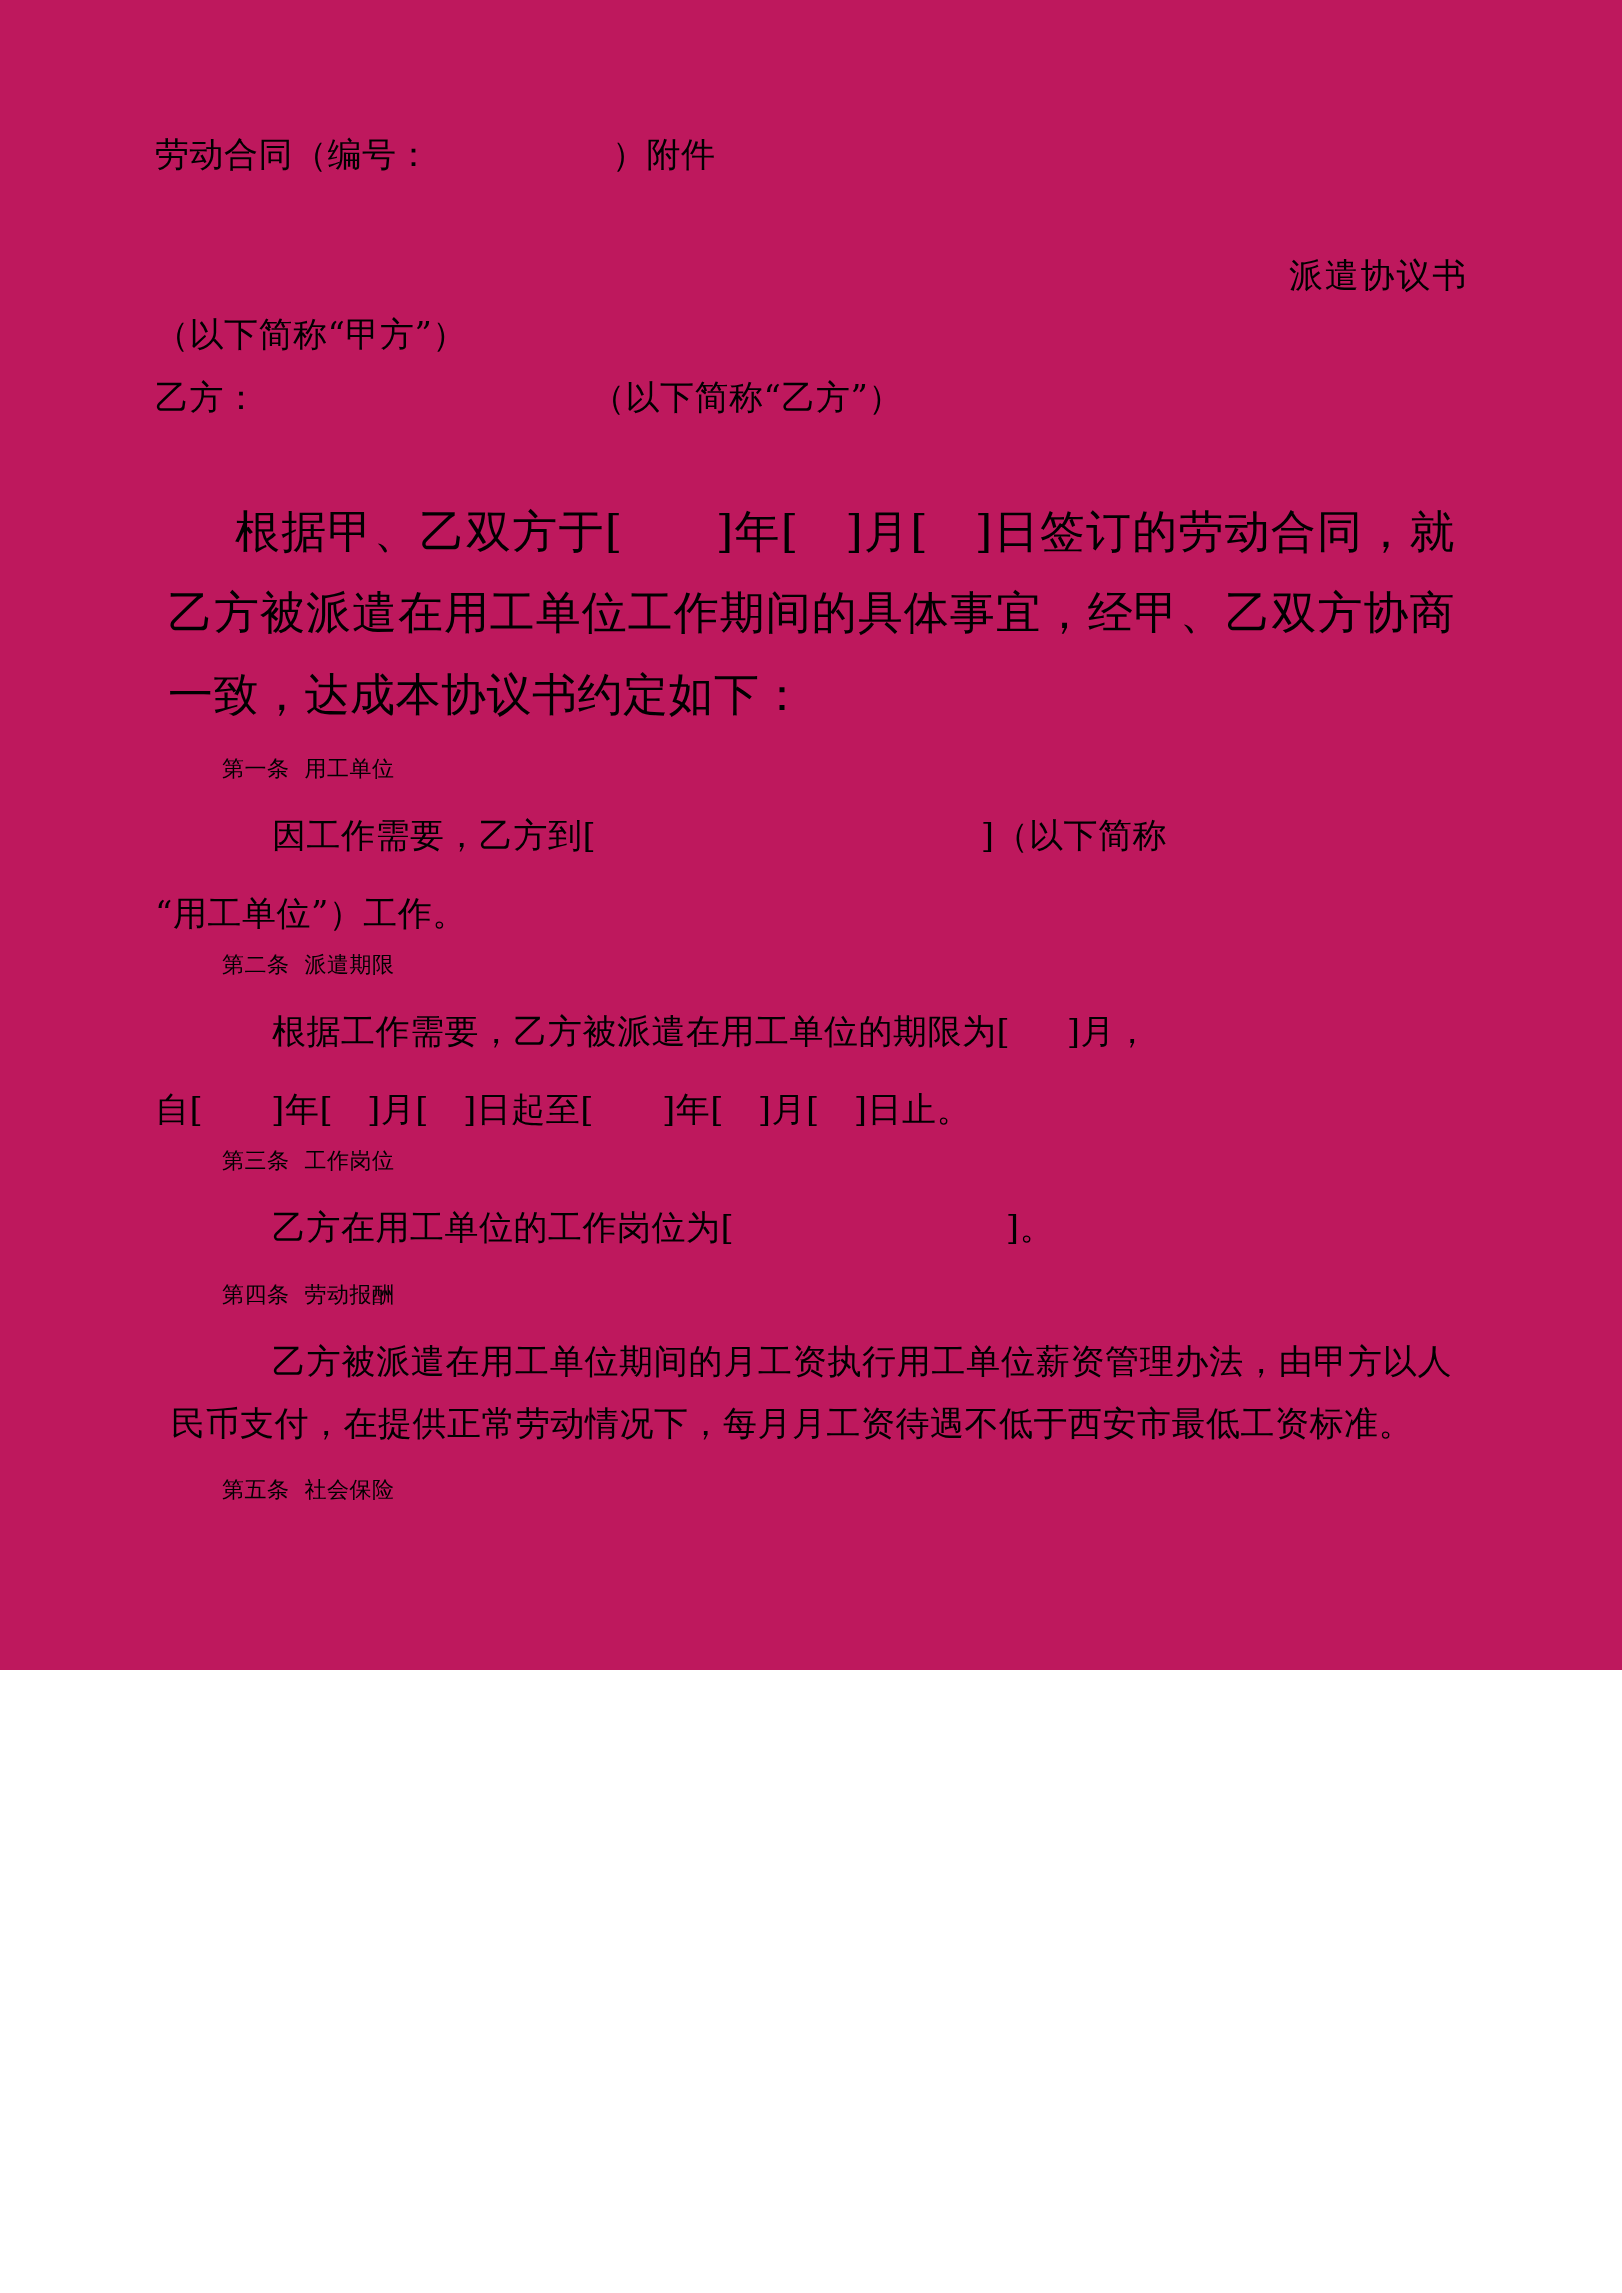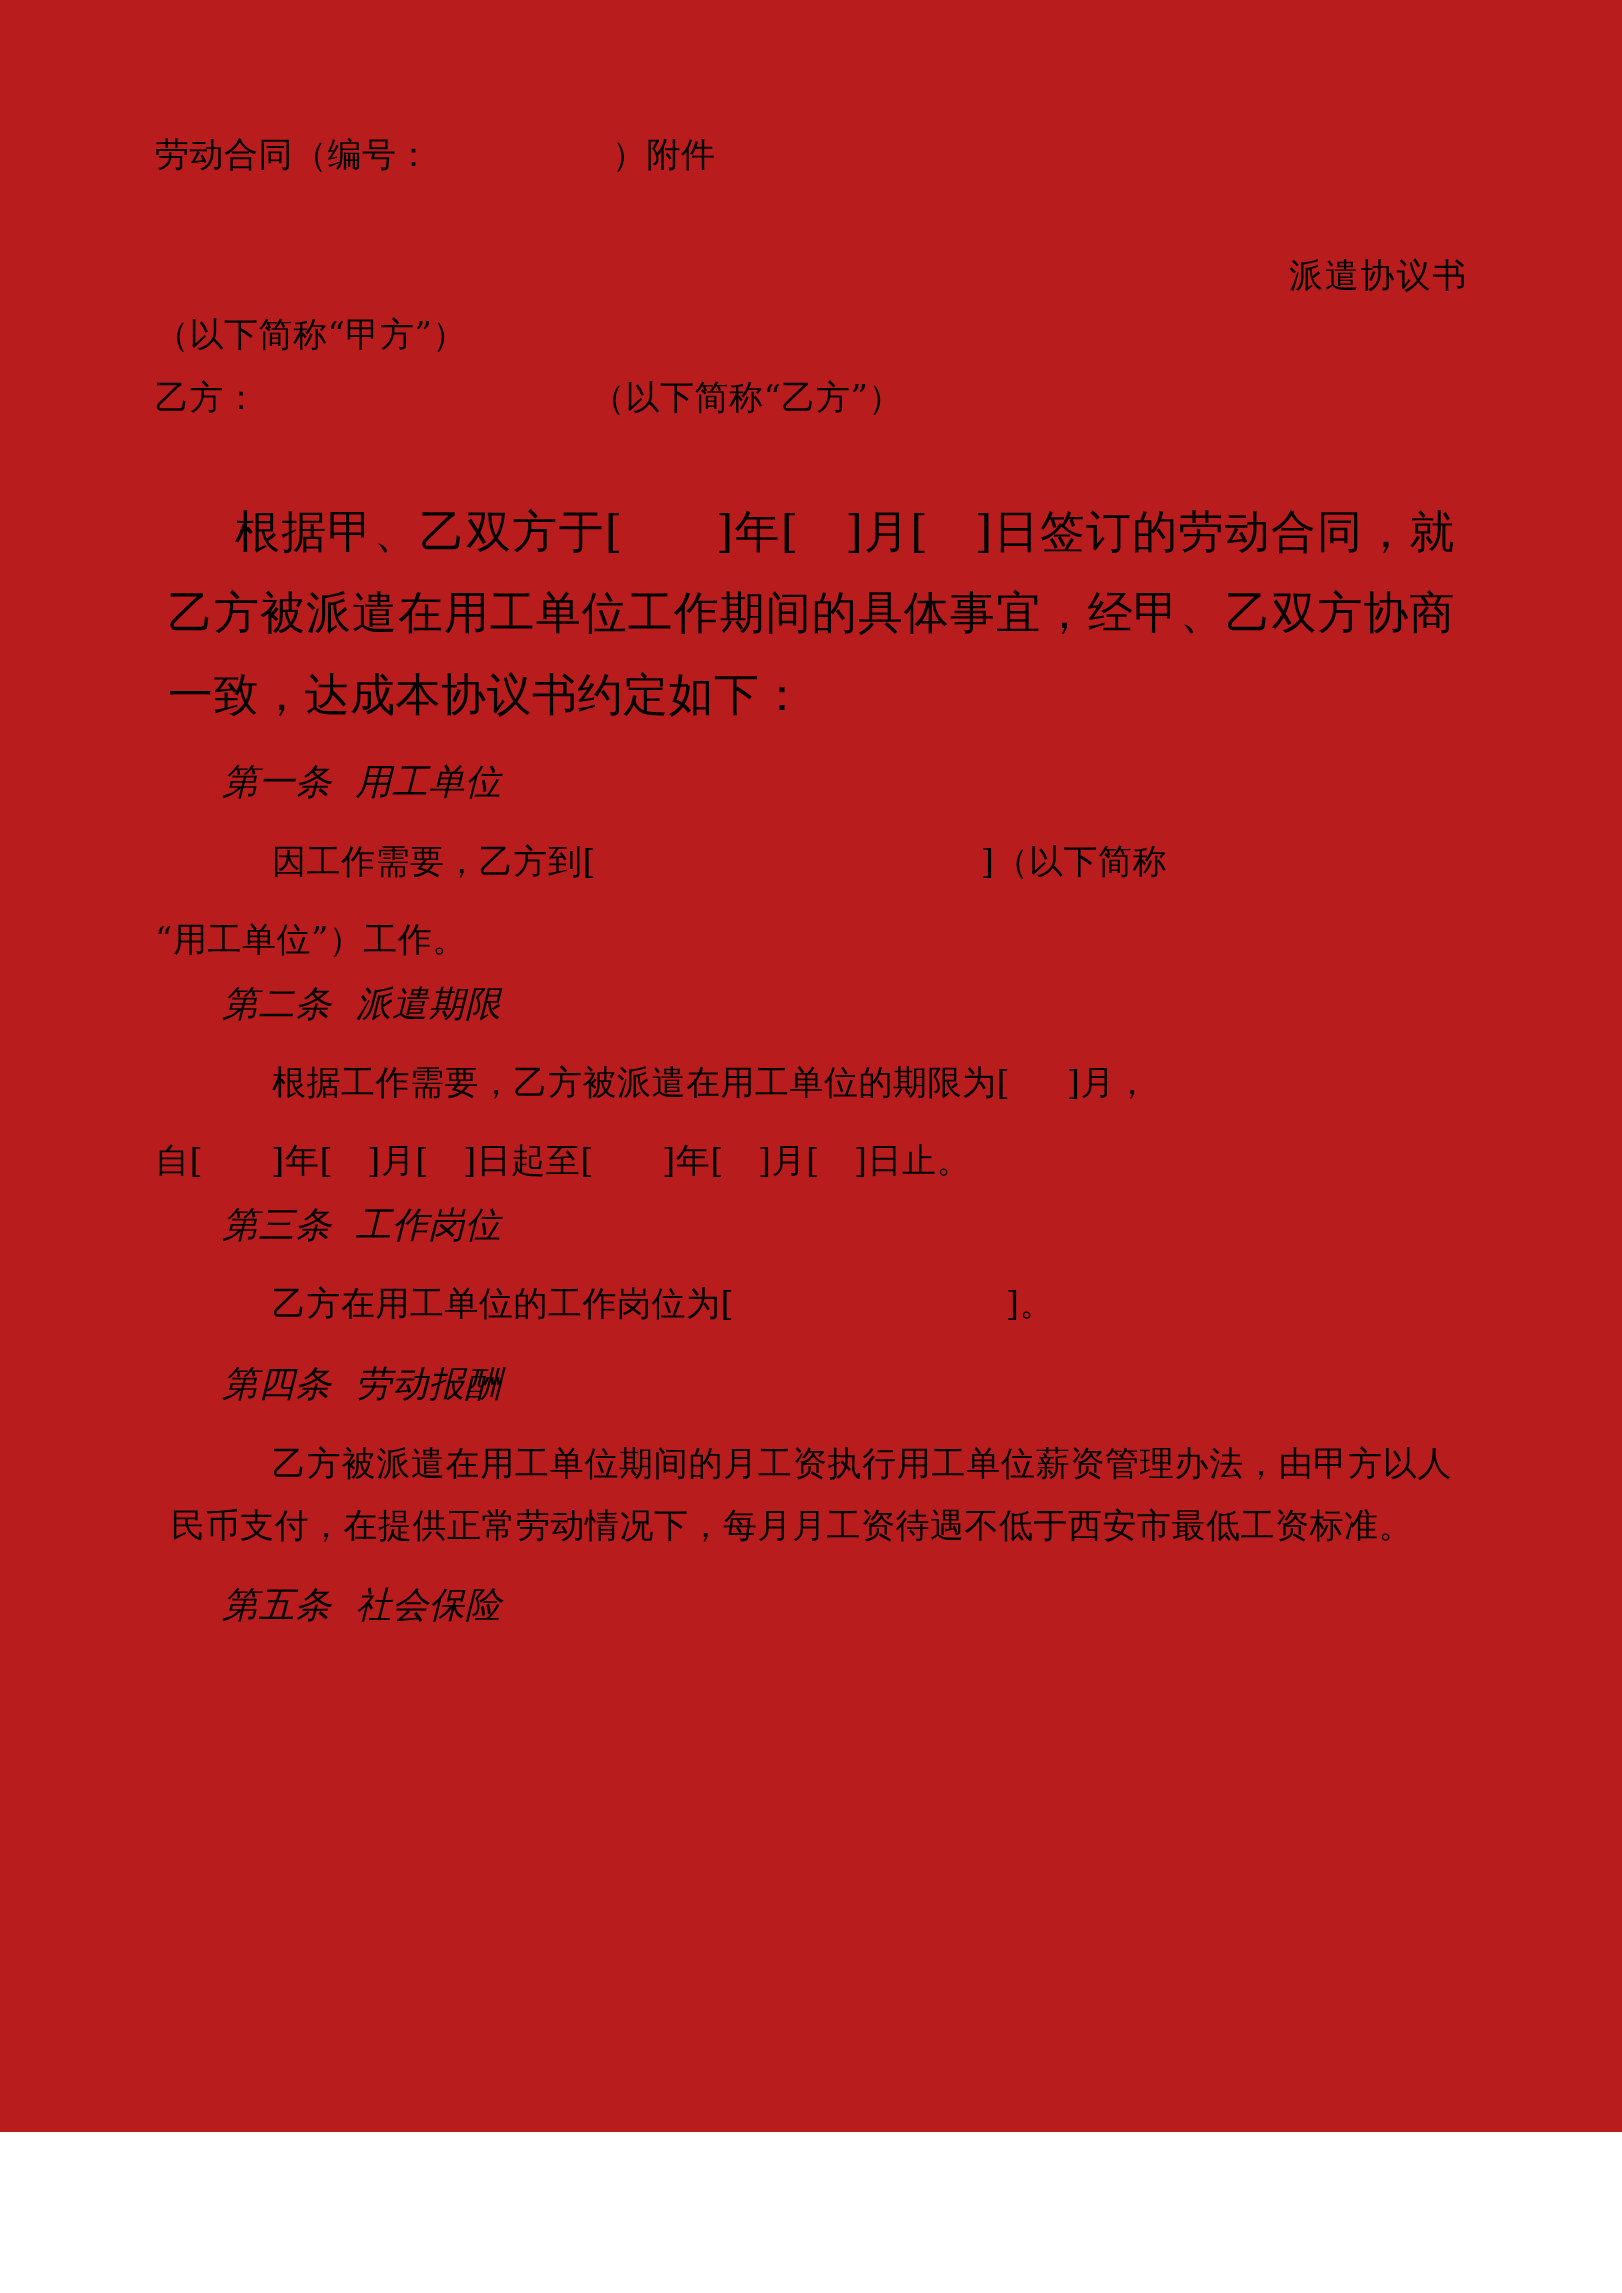--- a/index.html
+++ b/index.html
@@ -6,24 +6,24 @@
     margin: 0;
     padding: 0;
     background: #ffffff;
   }
   body {
     font-family: "DejaVu Serif", "Liberation Serif", serif;
     color: #000000;
   }
   .page {
     width: 1623px;
-    height: 2132px;
+    height: 1670px;
     box-sizing: border-box;
     padding: 127px 155px 0 155px;
-    background: #b91c1c;
+    background: #be185d;
     position: relative;
     overflow: hidden;
   }
   .doc-body {
     font-size: 34px;
     line-height: 1.72;
     letter-spacing: 0.5px;
   }
   .header-line {
     font-size: 34px;
@@ -62,26 +62,25 @@
     line-height: 1.82;
     margin: 13px;
     text-align: justify;
     text-justify: inter-ideograph;
     white-space: pre-wrap;
   }
   .indent-2 {
     text-indent: 67px;
   }
   .clause-title {
-    font-size: 36px;
+    font-size: 22px;
     line-height: 1.82;
     margin: 0;
     text-indent: 67px;
     white-space: pre;
-    font-style: italic;
   }
   .clause-body {
     font-size: 34px;
     line-height: 1.82;
     margin: 16px;
     text-indent: 101px;
     text-align: justify;
     text-justify: inter-ideograph;
     white-space: pre-wrap;
   }

